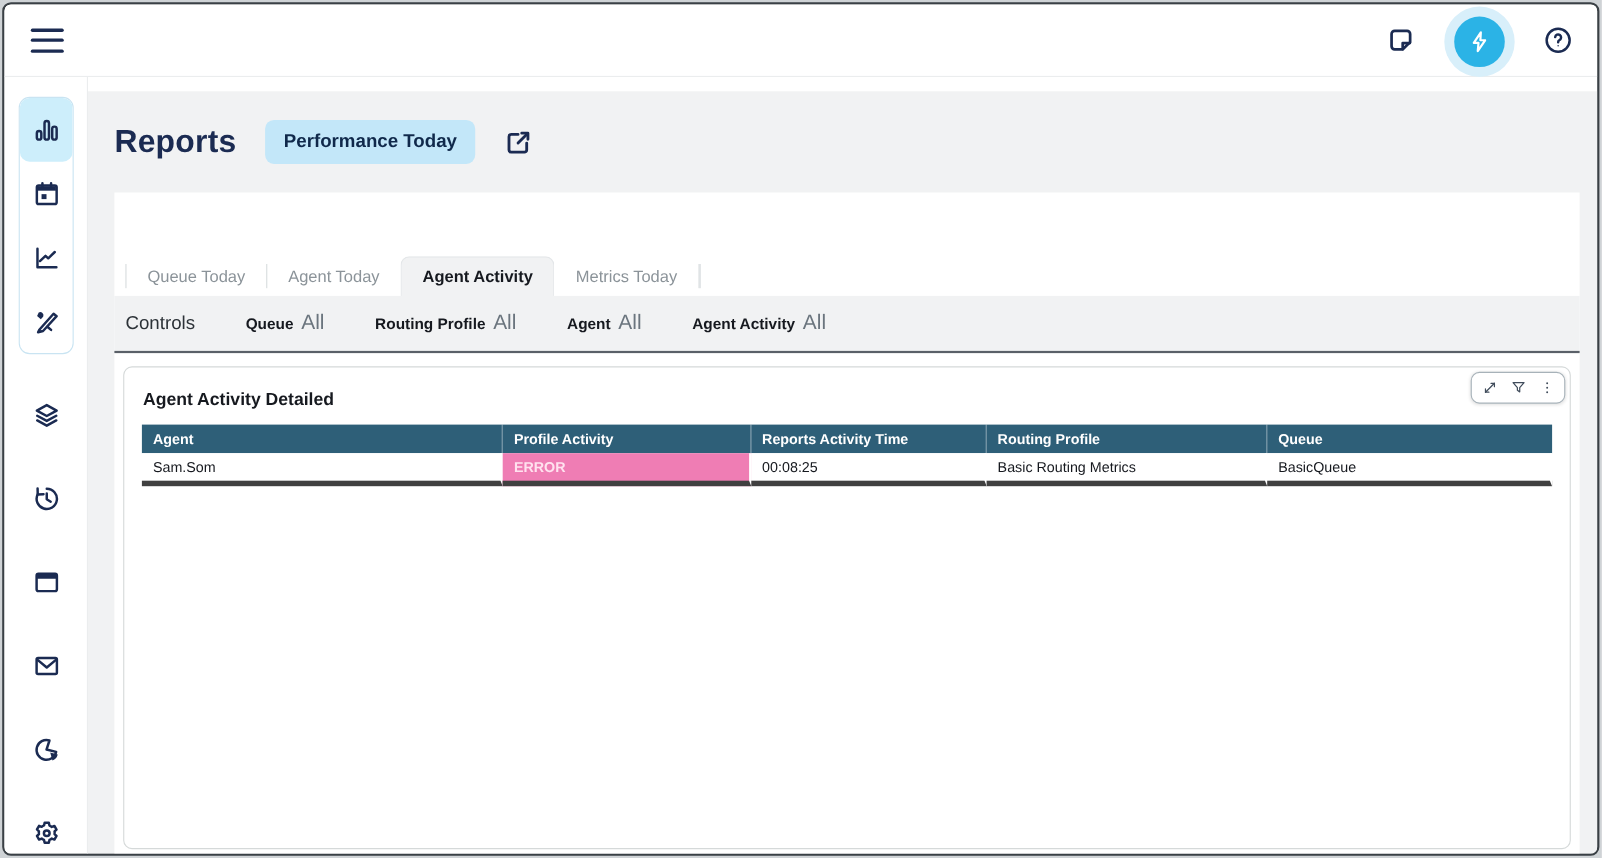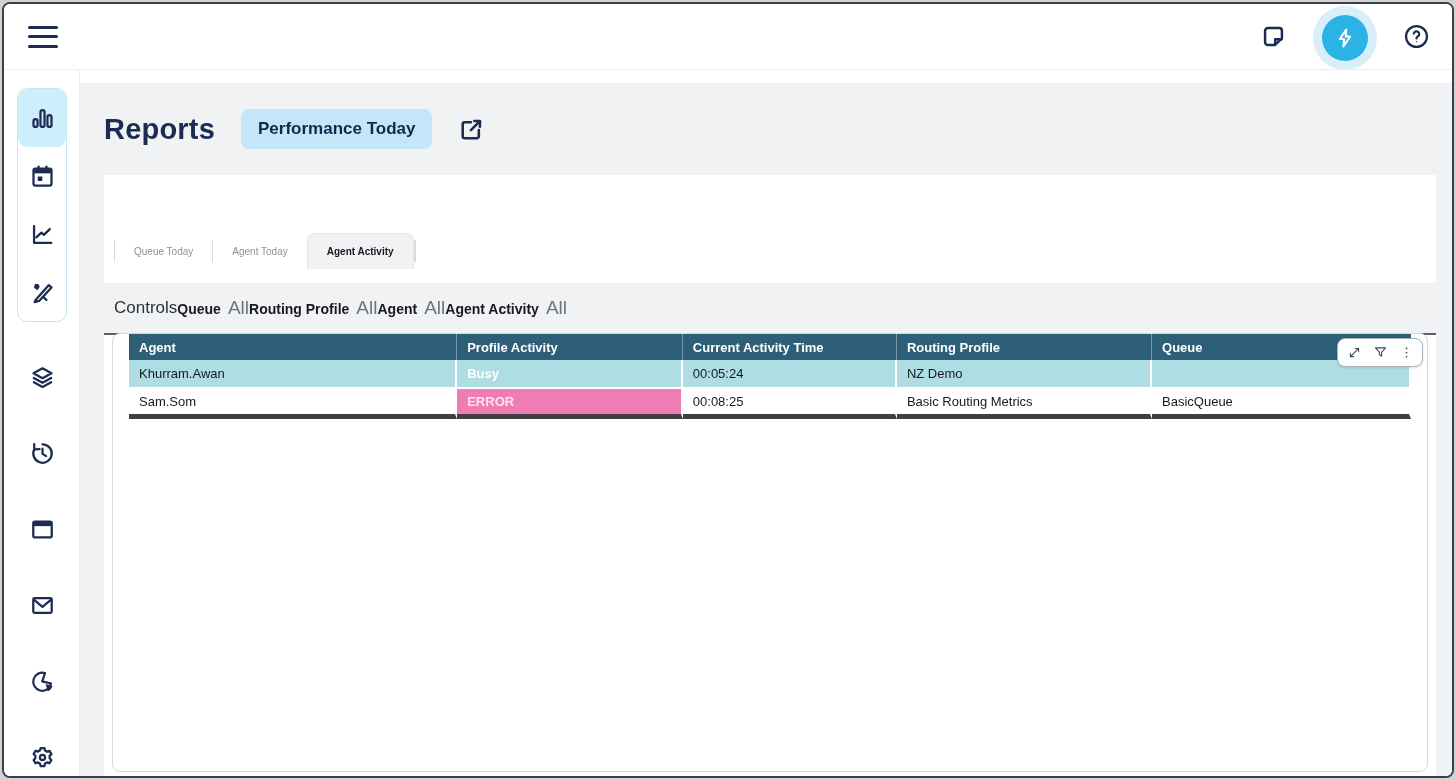--- a/index.html
+++ b/index.html
@@ -28,26 +28,26 @@
   .main{ position:absolute; left:76px; top:66px; right:0; bottom:0; background:var(--page-bg);margin-top:13px; }
   .page-header{ position:absolute; top:22px; left:24px; height:48px; display:flex; align-items:center; gap:26px; }
   .page-title{ font-size:29px; font-weight:bold; color:var(--accent-navy); letter-spacing:.2px; }
   .badge{ background:var(--badge-bg); color:#10294b; font-weight:bold; font-size:17px; padding:10px 17px; border-radius:8px; border:none; cursor:pointer; }
   .extlink{ background:none; border:none; cursor:pointer; display:flex; }
 
   .panel{ position:absolute; left:24px; top:92px; right:16px; bottom:0; background:#fff; }
 
   
   .tabs{ position:absolute; top:58px; left:10px; height:36px; display:flex; align-items:stretch; }
-  .tab{ border:none; background:none; cursor:pointer; font-size:10px; color:#8b9399; padding:0 19px; display:flex; align-items:center; font-family:"Liberation Sans", sans-serif; }
+  .tab{ border:none; background:none; cursor:pointer; font-size:15px; color:#8b9399; padding:0 19px; display:flex; align-items:center; font-family:"Liberation Sans", sans-serif; }
   .tab--active{ background:var(--page-bg); border:1px solid #e3e6e8; border-bottom:none; border-radius:8px 8px 0 0; font-weight:bold; color:#16191f; }
   .tabsep{ width:1px; height:22px; background:#d8dcde; align-self:center; }
 
   
-  .controls{ position:absolute; top:108px; left:0; right:0; height:52px; background:var(--page-bg); border-bottom:2px solid #5a6068; display:flex; align-items:center; padding-left:10px; }
+  .controls{ position:absolute; top:94px; left:0; right:0; height:52px; background:var(--page-bg); border-bottom:2px solid #5a6068; display:flex; align-items:center; gap:46px; padding-left:10px; }
   .controls-title{ font-size:17px; color:#2c3237; }
   .filter{ background:none; border:none; cursor:pointer; display:flex; align-items:baseline; gap:7px; font-family:"Liberation Sans", sans-serif; }
   .filter b{ font-size:14px; color:#16191f; }
   .filter span{ font-size:19px; color:#6b757e; }
 
   
   .card{ position:absolute; top:158px; left:8px; right:8px; bottom:4px; background:#fff; border:1px solid #d5d9d9; border-radius:8px; }
   .card-title{ font-size:16px; font-weight:bold; color:#16191f; padding:21px 0 13px 17px; }
   .card-toolbar{ position:absolute; top:4px; right:4px; height:29px; display:flex; align-items:center; background:#fff; border:1px solid #a7b2b9; border-radius:8px; box-shadow:0 1px 3px rgba(0,0,0,.12); padding:0 3px; }
   .toolbtn{ width:26px; height:25px; background:none; border:none; cursor:pointer; display:flex; align-items:center; justify-content:center; }
@@ -184,20 +184,21 @@
     </div>
 
     <section class="panel">
 
       <div class="tabs">
         <span class="tabsep"></span>
         <button class="tab">Queue Today</button>
         <span class="tabsep"></span>
         <button class="tab">Agent Today</button>
         <button class="tab tab--active">Agent Activity</button>
+        <button class="tab">Metrics Today</button>
         <span class="tabsep"></span>
         <span class="tabsep"></span>
       </div>
 
       <div class="controls">
         <span class="controls-title">Controls</span>
         <button class="filter">
           <b>Queue</b>
           <span>All</span>
         </button>
@@ -231,46 +232,40 @@
           </button>
           <button class="toolbtn">
             <svg viewBox="0 0 24 24" class="tool-ico">
               <circle cx="12" cy="5.5" r="1.4" style="fill:#414d5c;stroke:none"></circle>
               <circle cx="12" cy="12" r="1.4" style="fill:#414d5c;stroke:none"></circle>
               <circle cx="12" cy="18.5" r="1.4" style="fill:#414d5c;stroke:none"></circle>
             </svg>
           </button>
         </div>
 
+        <h2 class="card-title">Agent Activity Detailed</h2>
 
         <table>
           <colgroup>
             <col style="width:25.6%">
               <col style="width:17.6%">
               <col style="width:16.7%">
               <col style="width:19.9%">
               <col style="width:20.2%">
           </colgroup>
           <thead>
             <tr>
               <th>Agent</th>
               <th>Profile Activity</th>
-              <th>Current Activity Time</th>
+              <th>Reports Activity Time</th>
               <th>Routing Profile</th>
               <th>Queue</th>
             </tr>
           </thead>
           <tbody>
-            <tr class="highlight">
-              <td>Khurram.Awan</td>
-              <td class="cell-busy">Busy</td>
-              <td>00:05:24</td>
-              <td>NZ Demo</td>
-              <td></td>
-            </tr>
             <tr>
               <td>Sam.Som</td>
               <td class="cell-error">ERROR</td>
               <td>00:08:25</td>
               <td>Basic Routing Metrics</td>
               <td>BasicQueue</td>
             </tr>
           </tbody>
         </table>
       </div>

